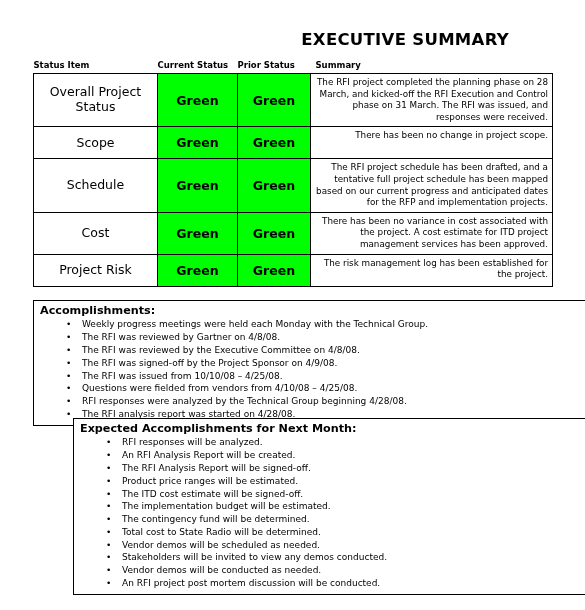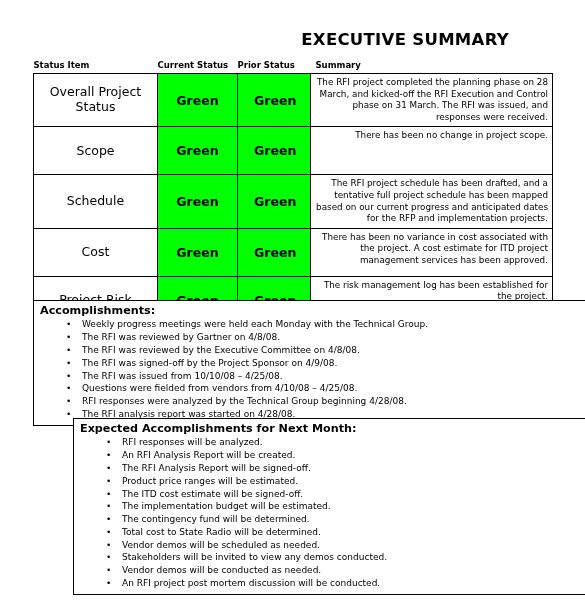--- a/index.html
+++ b/index.html
@@ -38,21 +38,21 @@
   .status-table {
     position: absolute;
     left: 33px;
     top: 58px;
     width: 519px;
     border-collapse: collapse;
     table-layout: fixed;
   }
   .status-table td, .status-table th {
     border: 1.5px solid #000000;
-    padding: 16px;
+    padding: 8px;
     vertical-align: middle;
   }
   .status-table thead th {
     border: none;
     font-size: 8.5px;
     font-weight: bold;
     text-align: left;
     padding: 2px 0 3px 0;
     background: #ffffff;
     vertical-align: bottom;

